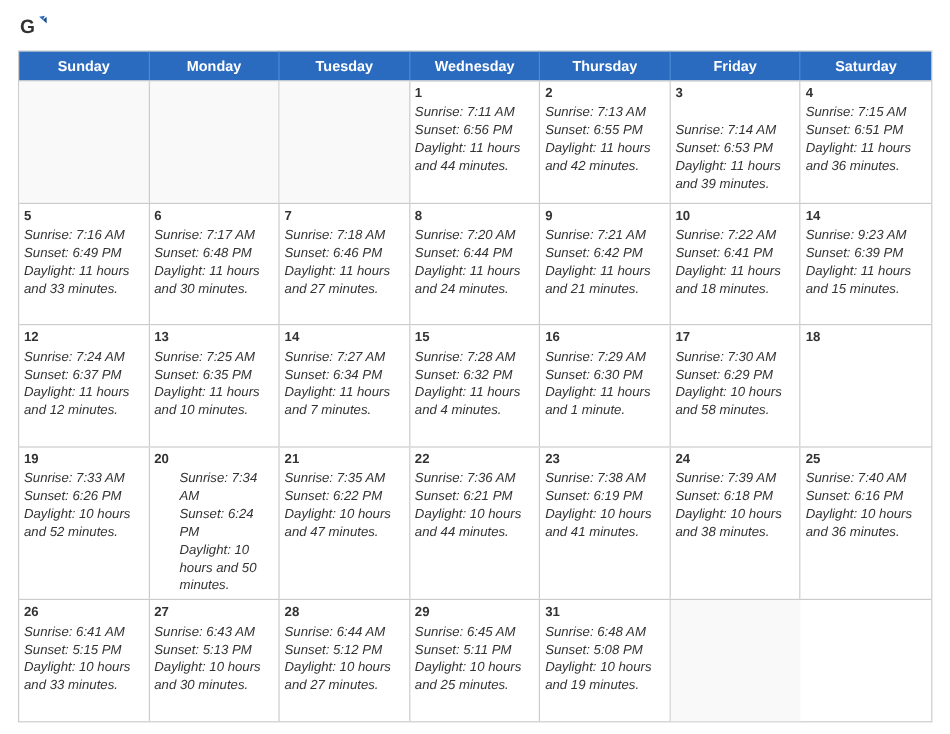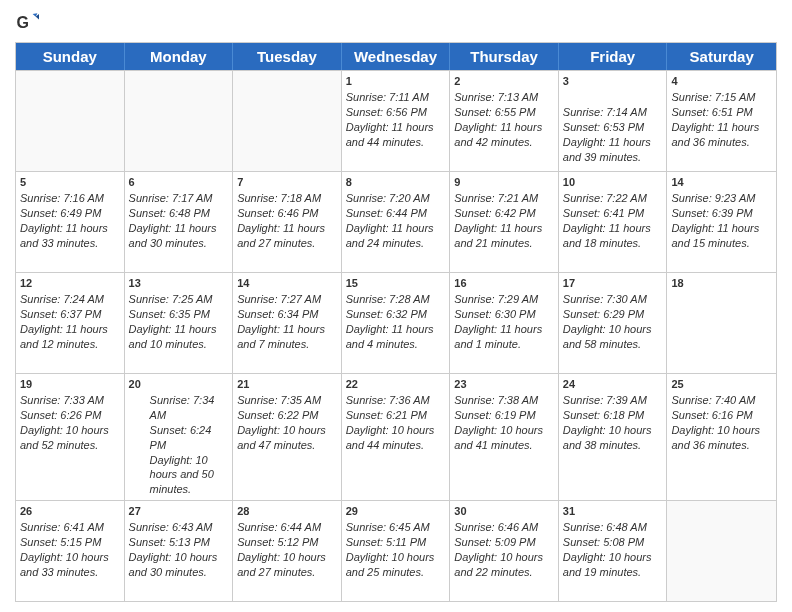--- a/index.html
+++ b/index.html
@@ -66,21 +66,21 @@
       flex-direction: column;
       border: 1px solid #ccc;
     }
     .cal-header {
       display: grid;
       grid-template-columns: repeat(7, 1fr);
       background: #2a6bbf;
     }
     .cal-header-cell {
       color: #fff;
-      font-size: 15px;
+      font-size: 12px;
       font-weight: bold;
       text-align: center;
       padding: 5px 2px;
       border-right: 1px solid #4a8ad4;
     }
     .cal-header-cell:last-child { border-right: none; }
     .cal-body {
       flex: 1;
       display: flex;
       flex-direction: column;
@@ -322,26 +322,20 @@
 Sunset: 5:12 PM
 Daylight: 10 hours and 27 minutes.</div>
           </div>
           <div class="cal-cell">
             <div class="day-num">29</div>
             <div class="cell-info" style="white-space: pre-line;">Sunrise: 6:45 AM
 Sunset: 5:11 PM
 Daylight: 10 hours and 25 minutes.</div>
           </div>
           <div class="cal-cell">
-            <div class="day-num">30</div>
-            <div class="cell-info" style="white-space: pre-line;">Sunrise: 6:46 AM
-Sunset: 5:09 PM
-Daylight: 10 hours and 22 minutes.</div>
-          </div>
-          <div class="cal-cell">
             <div class="day-num">31</div>
             <div class="cell-info" style="white-space: pre-line;">Sunrise: 6:48 AM
 Sunset: 5:08 PM
 Daylight: 10 hours and 19 minutes.</div>
           </div>
           <div class="cal-cell empty"></div>
         </div>
       </div>
   </div>
 </div>

